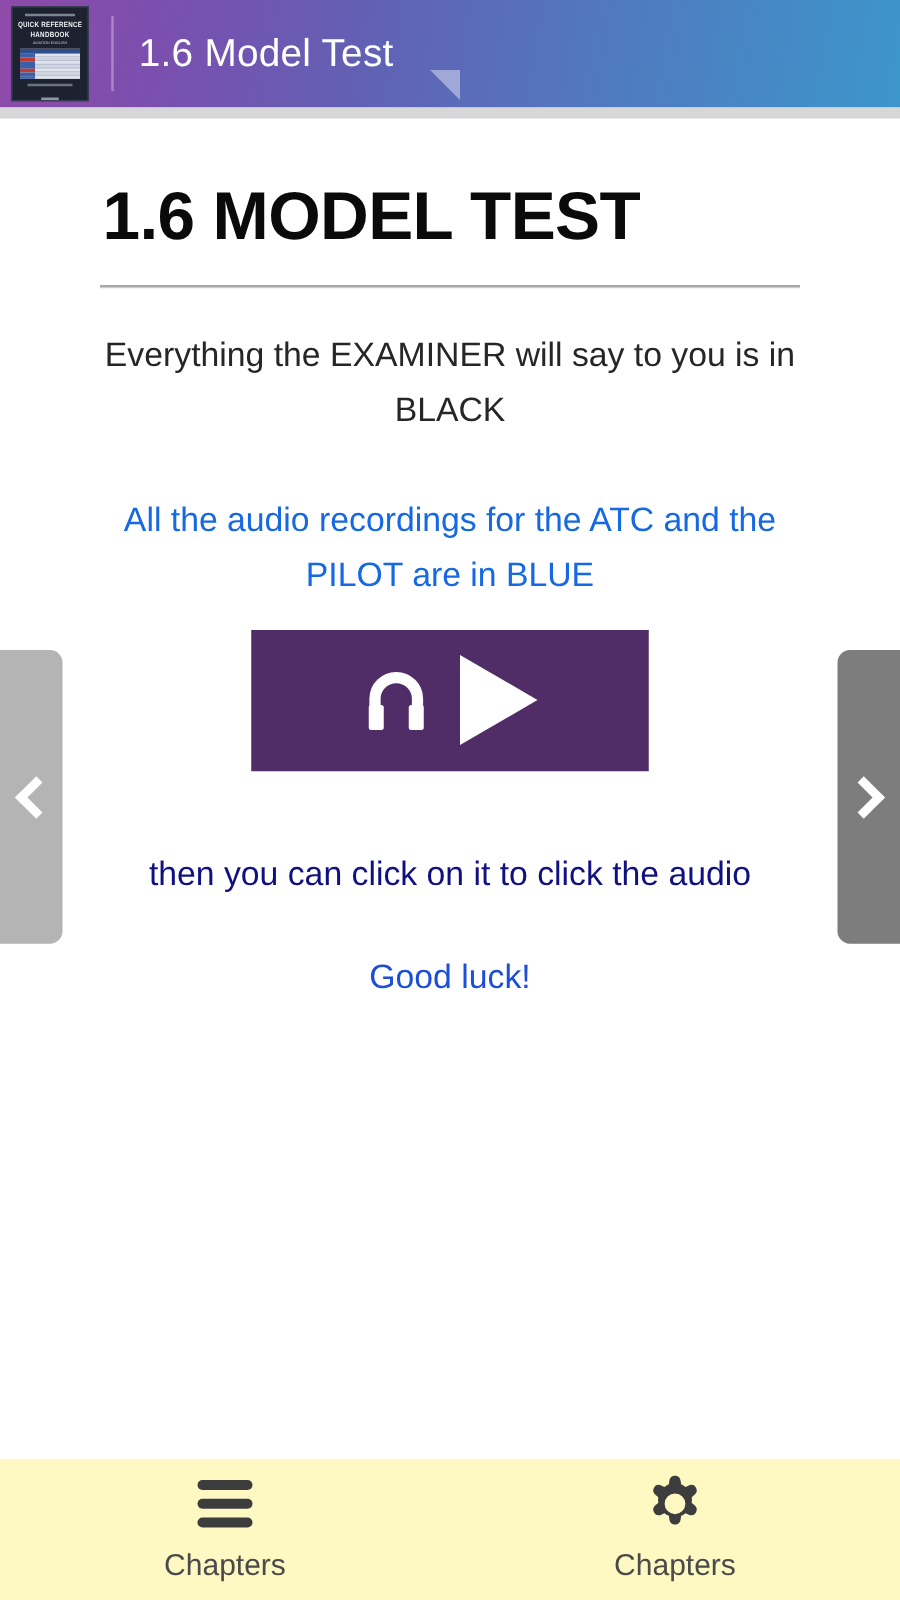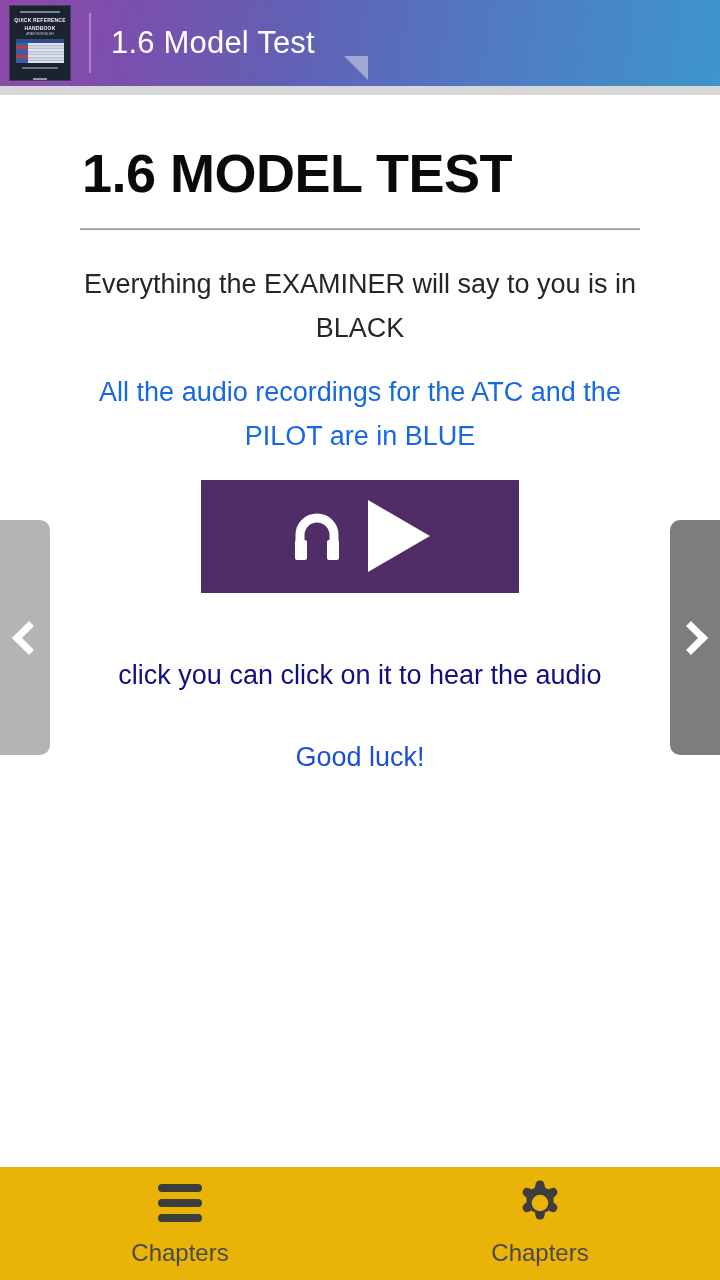--- a/index.html
+++ b/index.html
@@ -119,21 +119,21 @@
   }
   .para {
     width:560px;
     margin:0 auto;
     text-align:center;
     font-size:27px;
     font-weight:normal;
     line-height:44px;
   }
   .p-black  { color:#262626; margin-top:32px; }
-  .p-blue   { color:#1668e3; margin-top:20px; }
+  .p-blue   { color:#1668e3; margin-top:44px; }
   .p-green  { color:#0b7a0b; margin-top:34px; }
   .p-navy   { color:#101080; margin-top:34px; }
   .p-navy2  { color:#101080; margin-top:60px; }
   .p-navy3  { color:#1d4ed8; margin-top:38px; }
 
   .audio-wrap { text-align:center; margin-top:22px; }
   .audio-btn {
     display:inline-flex;
     align-items:center; justify-content:center;
     gap:14px;
@@ -169,21 +169,21 @@
     border-style:solid;
     border-color:#ffffff;
   }
   .chev-left  { border-width:0 0 7px 7px; transform:rotate(45deg); margin-left:8px; }
   .chev-right { border-width:7px 7px 0 0; transform:rotate(45deg); margin-right:8px; }
 
   
   .bottom-nav {
     position:absolute; bottom:0; left:0;
     width:720px; height:113px;
-    background:#eab308;
+    background:#fef9c3;
     display:flex; align-items:center;
   }
   .nav-item {
     flex:1;
     display:flex; flex-direction:column;
     align-items:center; justify-content:center;
     gap:14px;
     cursor:pointer;
     height:100%;
   }
@@ -271,21 +271,21 @@
           </svg>
         </span>
         <span>
           <svg width="72" height="80" viewBox="0 0 72 80" aria-hidden="true">
             <polygon points="6,4 68,40 6,76" fill="#ffffff"></polygon>
           </svg>
         </span>
       </div>
     </div>
 
-    <p class="para p-navy2">click you can click on it to hear the audio</p>
+    <p class="para p-navy2">then you can click on it to click the audio</p>
     <p class="para p-navy3">Good luck!</p>
   </div>
 
   <div class="nav-arrow nav-prev">
     <span class="chev chev-left"></span>
   </div>
   <div class="nav-arrow nav-next">
     <span class="chev chev-right"></span>
   </div>
 

